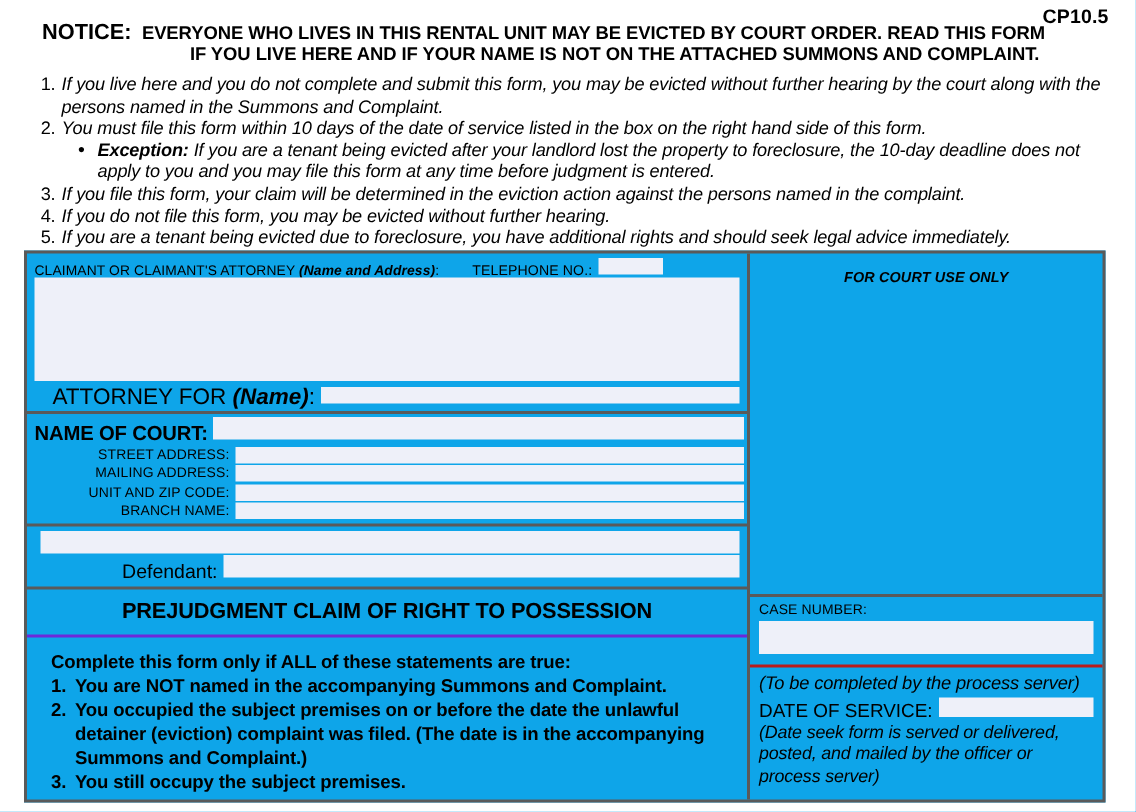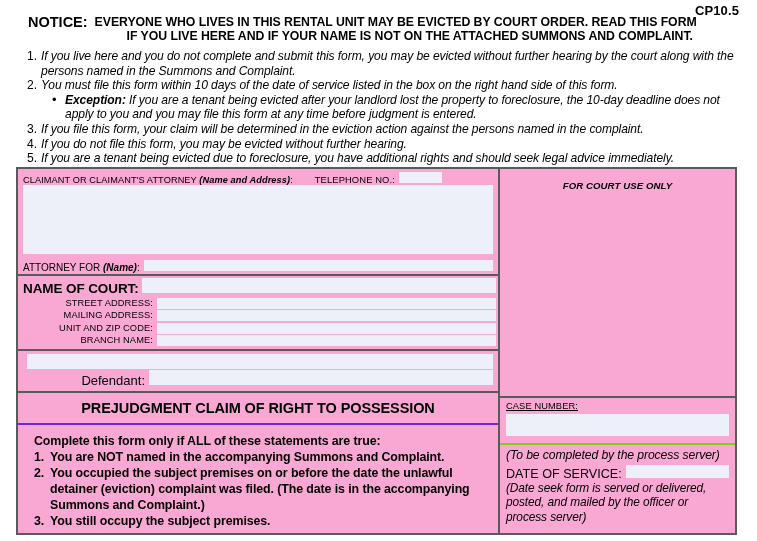--- a/index.html
+++ b/index.html
@@ -87,21 +87,21 @@
   
   .formbox {
     position: absolute;
     left: 16px;
     top: 167px;
     width: 721px;
     height: 368px;
     border: 2px solid #5a5a5a;
     box-sizing: border-box;
     display: flex;
-    background: #f9a8d4;
+    background: #0ea5e9;
   }
   .col-left {
     width: 482px;
     flex: 0 0 482px;
     border-right: 2px solid #5a5a5a;
     box-sizing: border-box;
     display: flex;
     flex-direction: column;
   }
   .col-right {
@@ -147,26 +147,26 @@
   }
   .attorney-area {
     position: absolute;
     left: 5px;
     right: 5px;
     top: 16px;
     bottom: 20px;
   }
   .attorney-for {
     position: absolute;
-    left: 0;
+    left: 12px;
     right: 5px;
     bottom: 1px;
     display: flex;
     align-items: baseline;
-    font-size: 10px;
+    font-size: 15px;
     padding-left: 5px;
   }
   .attorney-for .ital { font-style: italic; font-weight: bold; }
   .attorney-for .afill {
     flex: 1;
     height: 11px;
     margin-left: 4px;
   }
 
   
@@ -282,25 +282,24 @@
     text-align: center;
     padding-top: 6px;
   }
   .court-use span {
     font-size: 9.6px;
     font-style: italic;
     font-weight: bold;
     letter-spacing: 0.1px;
   }
   .case-block {
-    border-bottom: 2px solid #84cc16;
+    border-bottom: 2px solid #b91c1c;
     box-sizing: border-box;
     height: 47px;
     padding: 3px 6px 0 6px;
-    text-decoration: underline;
   }
   .case-label {
     font-size: 9.3px;
     letter-spacing: 0.1px;
   }
   .case-fill {
     height: 22px;
     margin-top: 3px;
   }
   .server-block {

